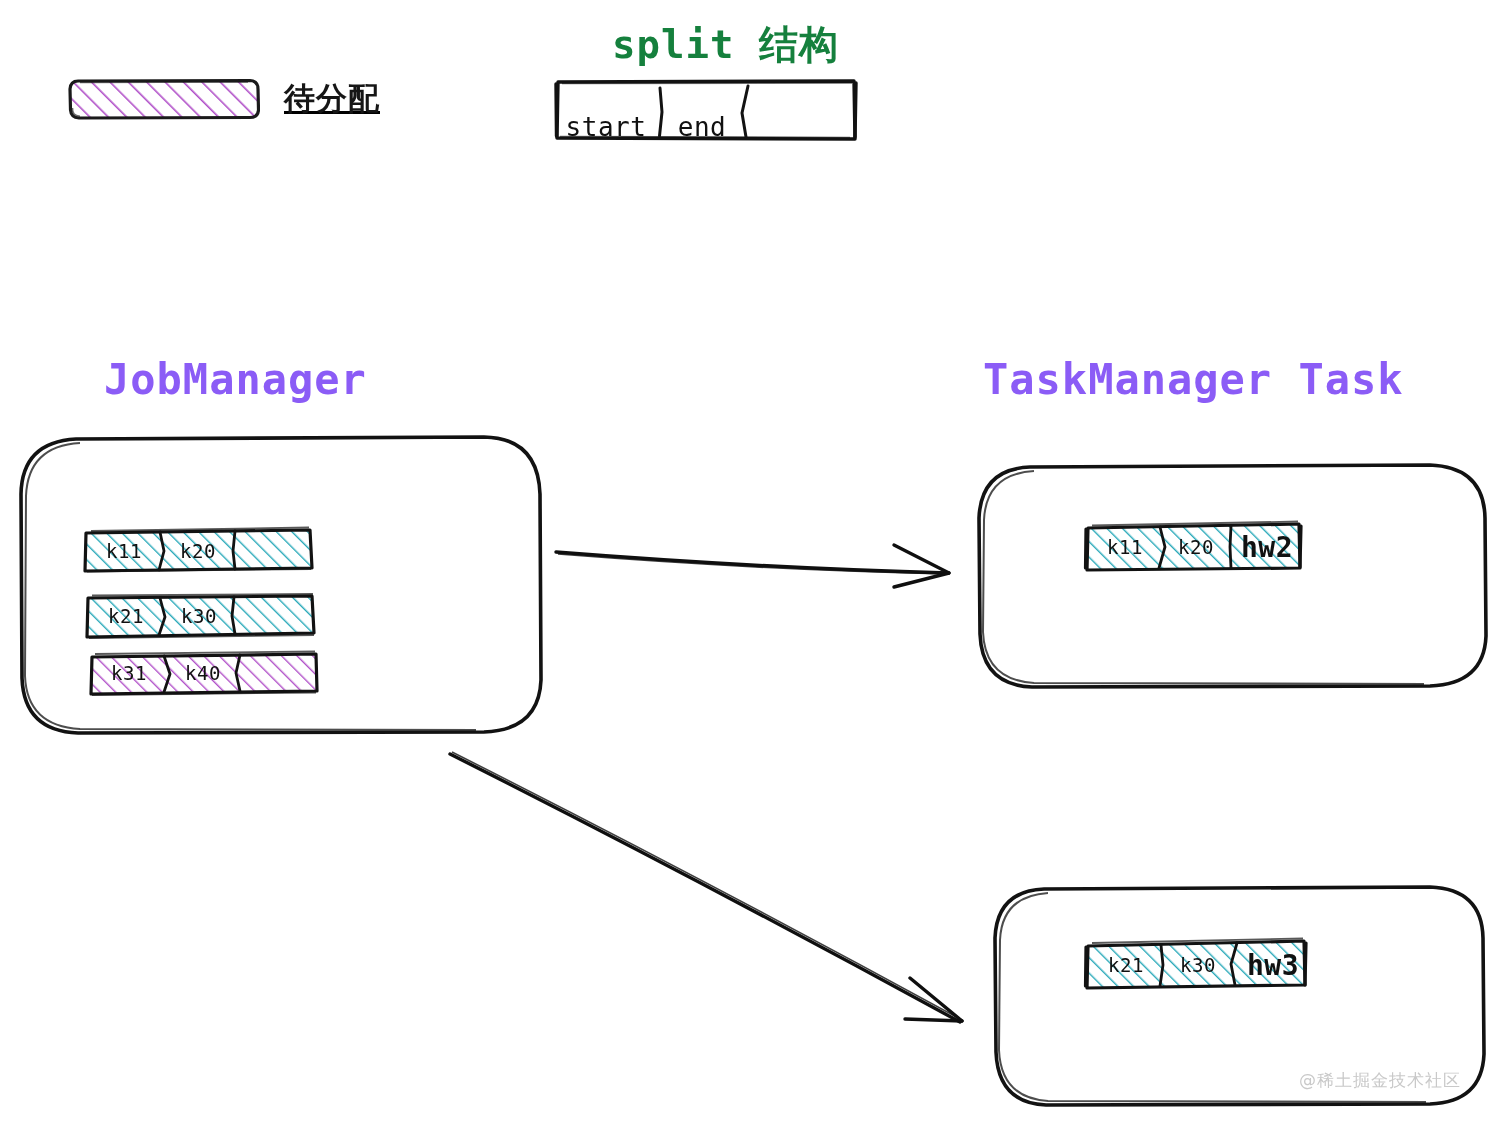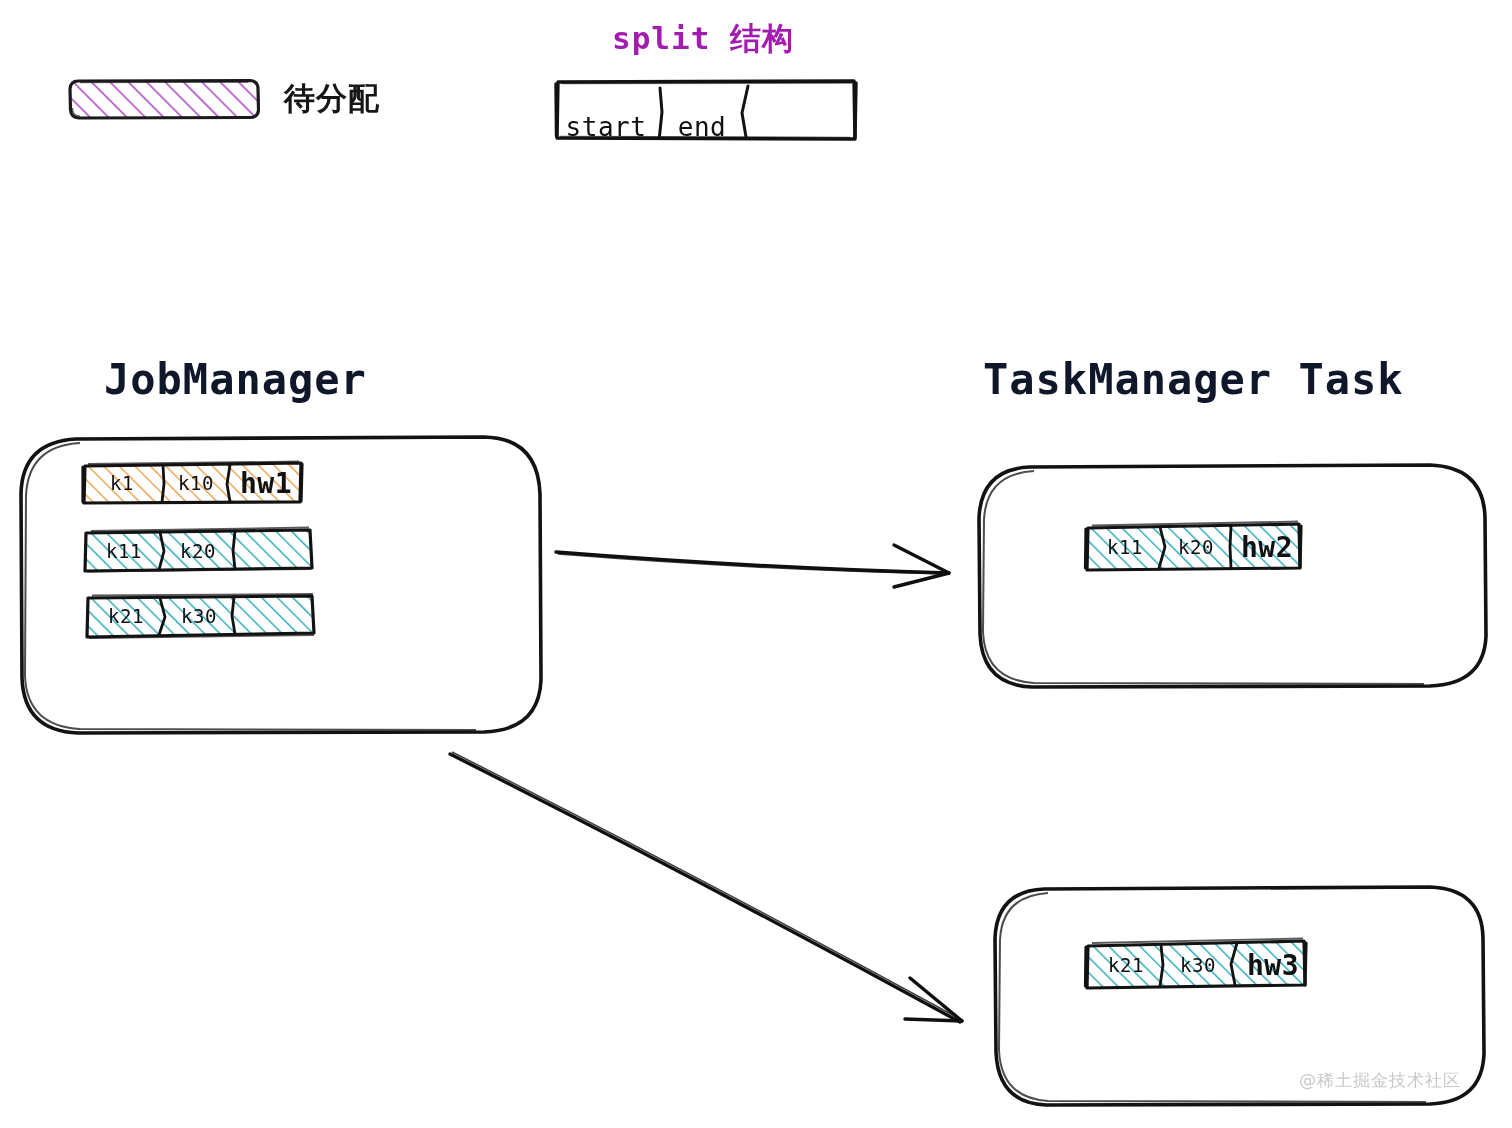--- a/index.html
+++ b/index.html
@@ -20,20 +20,21 @@
   .hatch {
     position: absolute;
     inset: 0;
   }
 
   
   .legend-row {
     position: absolute;
     display: flex;
     align-items: center;
+    text-decoration: underline;
   }
   .legend-swatch {
     position: relative;
     width: 192px;
     height: 42px;
     border-radius: 8px;
   }
   .legend-label {
     margin-left: 24px;
     font-family: "DejaVu Sans", sans-serif;
@@ -41,23 +42,23 @@
     font-weight: 600;
     color: #161616;
     letter-spacing: 1px;
     white-space: nowrap;
   }
 
   
   .split-title {
     position: absolute;
     font-family: "DejaVu Sans Mono", monospace;
-    font-size: 31px;
+    font-size: 39px;
     font-weight: 600;
-    color: #a21caf;
+    color: #15803d;
     white-space: nowrap;
     letter-spacing: 1px;
   }
   .struct-box {
     position: absolute;
     left: 552px;
     top: 78px;
     width: 308px;
     height: 64px;
   }
@@ -80,21 +81,21 @@
 
   
   .container-box {
     position: absolute;
   }
   .box-title {
     position: absolute;
     font-family: "DejaVu Sans Mono", monospace;
     font-size: 42px;
     font-weight: 700;
-    color: #0f172a;
+    color: #8b5cf6;
     white-space: nowrap;
     letter-spacing: 1px;
   }
 
   
   .split-bar {
     position: absolute;
   }
   .split-cell-text {
     position: absolute;
@@ -184,32 +185,20 @@
 
   <div class="box-title" style="left:104px; top:355px;">JobManager</div>
 
   <div class="container-box" style="left:14px; top:432px; width:532px; height:306px;">
     <svg width="532" height="306" viewBox="0 0 532 306">
       <path d="M62 7 L470 5 Q524 6 526 62 L527 248 Q525 298 470 300 L64 301 Q10 299 8 246 L7 62 Q8 10 62 7 Z" fill="#ffffff" stroke="#121212" stroke-width="3.6" stroke-linejoin="round"></path>
       <path d="M66 11 Q14 14 12 64 L11 244 Q13 294 66 297 L462 298" fill="none" stroke="#121212" stroke-width="2" opacity="0.75"></path>
     </svg>
   </div>
 
-  <div class="split-bar" style="left:80px; top:459px; width:224px; height:46px;">
-    <svg class="hatch" viewBox="0 0 224 46" preserveAspectRatio="none">
-      <path d="M5 7 L221 4 L220 43 L4 44 Z" fill="url(#hatch-completed-sm)" stroke="#121212" stroke-width="3.2" stroke-linejoin="round"></path>
-      <path d="M3 8 L3 43 M222 5 L221 42" fill="none" stroke="#121212" stroke-width="3.2" stroke-linecap="round"></path>
-      <path d="M8 5 L219 2.5" fill="none" stroke="#121212" stroke-width="1.8" opacity="0.7"></path>
-      <path d="M83 6 L84 25 L82 43" fill="none" stroke="#121212" stroke-width="2.8" stroke-linecap="round"></path>
-      <path d="M150 6 L147 25 L150 43" fill="none" stroke="#121212" stroke-width="2.8" stroke-linecap="round"></path>
-    </svg>
-    <div class="split-cell-text cell-sm" style="left:42px; top:24px;">k1</div>
-    <div class="split-cell-text cell-sm" style="left:116px; top:24px;">k10</div>
-    <div class="split-cell-text cell-lg" style="left:186px; top:24px;">hw1</div>
-  </div>
 
   <div class="split-bar" style="left:82px; top:525px; width:232px; height:48px;">
     <svg class="hatch" viewBox="0 0 232 48" preserveAspectRatio="none">
       <path d="M4 8 L228 5 L230 43 L3 46 Z" fill="url(#hatch-allocated-sm)" stroke="#121212" stroke-width="3.2" stroke-linejoin="round"></path>
       <path d="M9 6 L227 2.5 M5 46.5 L229 44" fill="none" stroke="#121212" stroke-width="1.8" opacity="0.7"></path>
       <path d="M78 7 L82 26 L77 45" fill="none" stroke="#121212" stroke-width="2.8" stroke-linecap="round"></path>
       <path d="M153 6 L151 26 L153 44" fill="none" stroke="#121212" stroke-width="2.8" stroke-linecap="round"></path>
     </svg>
     <div class="split-cell-text cell-sm" style="left:42px; top:26px;">k11</div>
     <div class="split-cell-text cell-sm" style="left:116px; top:26px;">k20</div>
@@ -221,20 +210,31 @@
       <path d="M4 6 L228 4 L230 41 L3 45 Z" fill="url(#hatch-allocated-sm)" stroke="#121212" stroke-width="3.2" stroke-linejoin="round"></path>
       <path d="M8 3.5 L229 2 M5 46 L230 43" fill="none" stroke="#121212" stroke-width="1.8" opacity="0.7"></path>
       <path d="M76 6 L81 25 L75 43" fill="none" stroke="#121212" stroke-width="2.8" stroke-linecap="round"></path>
       <path d="M150 5 L148 24 L151 42" fill="none" stroke="#121212" stroke-width="2.8" stroke-linecap="round"></path>
     </svg>
     <div class="split-cell-text cell-sm" style="left:42px; top:24px;">k21</div>
     <div class="split-cell-text cell-sm" style="left:115px; top:24px;">k30</div>
     <div class="split-cell-text cell-lg" style="left:193px; top:24px;"></div>
   </div>
 
+  <div class="split-bar" style="left:88px; top:650px; width:232px; height:46px;">
+    <svg class="hatch" viewBox="0 0 232 46" preserveAspectRatio="none">
+      <path d="M4 7 L228 4 L229 41 L3 44 Z" fill="url(#hatch-pending-sm)" stroke="#121212" stroke-width="3.2" stroke-linejoin="round"></path>
+      <path d="M7 4 L227 1.5 M4 45 L228 42.5" fill="none" stroke="#121212" stroke-width="1.8" opacity="0.7"></path>
+      <path d="M76 6 L82 24 L76 42" fill="none" stroke="#121212" stroke-width="2.8" stroke-linecap="round"></path>
+      <path d="M152 5 L148 23 L152 41" fill="none" stroke="#121212" stroke-width="2.8" stroke-linecap="round"></path>
+    </svg>
+    <div class="split-cell-text cell-sm" style="left:41px; top:23px;">k31</div>
+    <div class="split-cell-text cell-sm" style="left:115px; top:23px;">k40</div>
+    <div class="split-cell-text cell-lg" style="left:193px; top:23px;"></div>
+  </div>
 
   <div class="box-title" style="left:972px; top:355px;margin-left:11px;">TaskManager Task</div>
 
   <div class="container-box" style="left:972px; top:460px; width:520px; height:232px;">
     <svg width="520" height="232" viewBox="0 0 520 232">
       <path d="M58 7 L458 5 Q512 7 513 58 L514 176 Q512 224 458 226 L60 227 Q10 225 8 174 L7 58 Q9 9 58 7 Z" fill="#ffffff" stroke="#121212" stroke-width="3.6" stroke-linejoin="round"></path>
       <path d="M62 11 Q14 14 12 60 L11 172 Q13 220 62 223 L452 224" fill="none" stroke="#121212" stroke-width="2" opacity="0.75"></path>
     </svg>
   </div>
 

